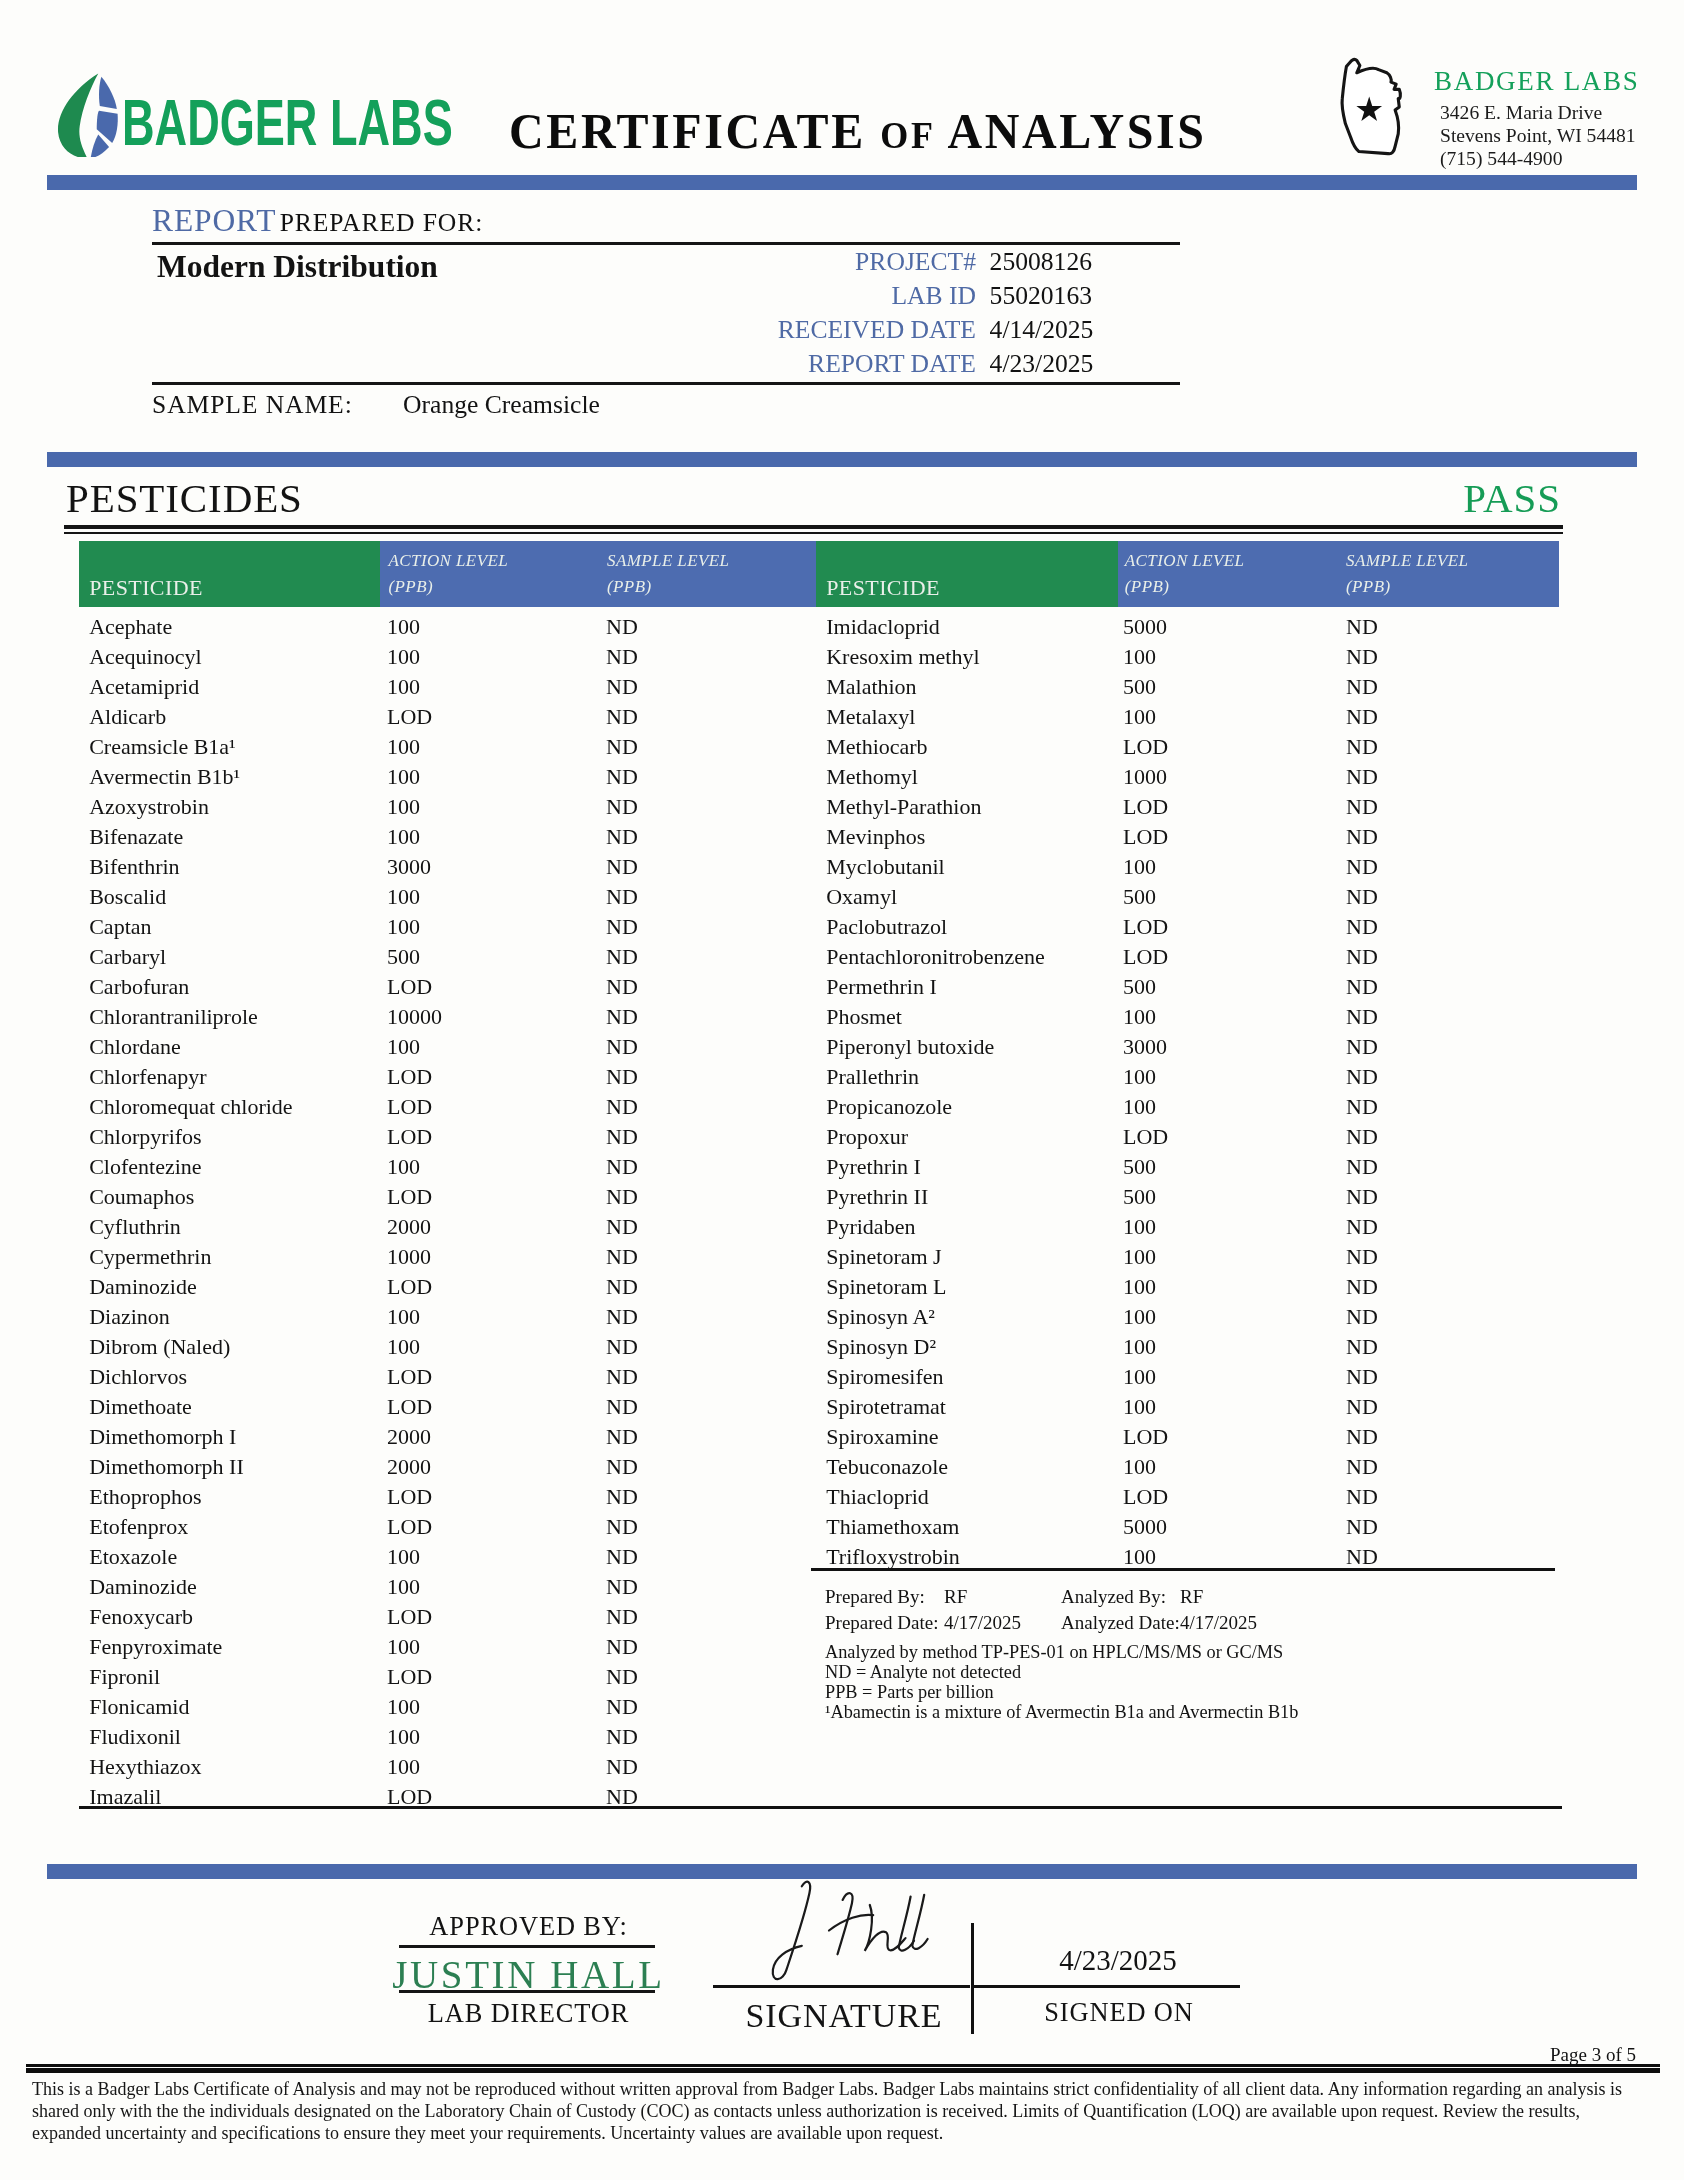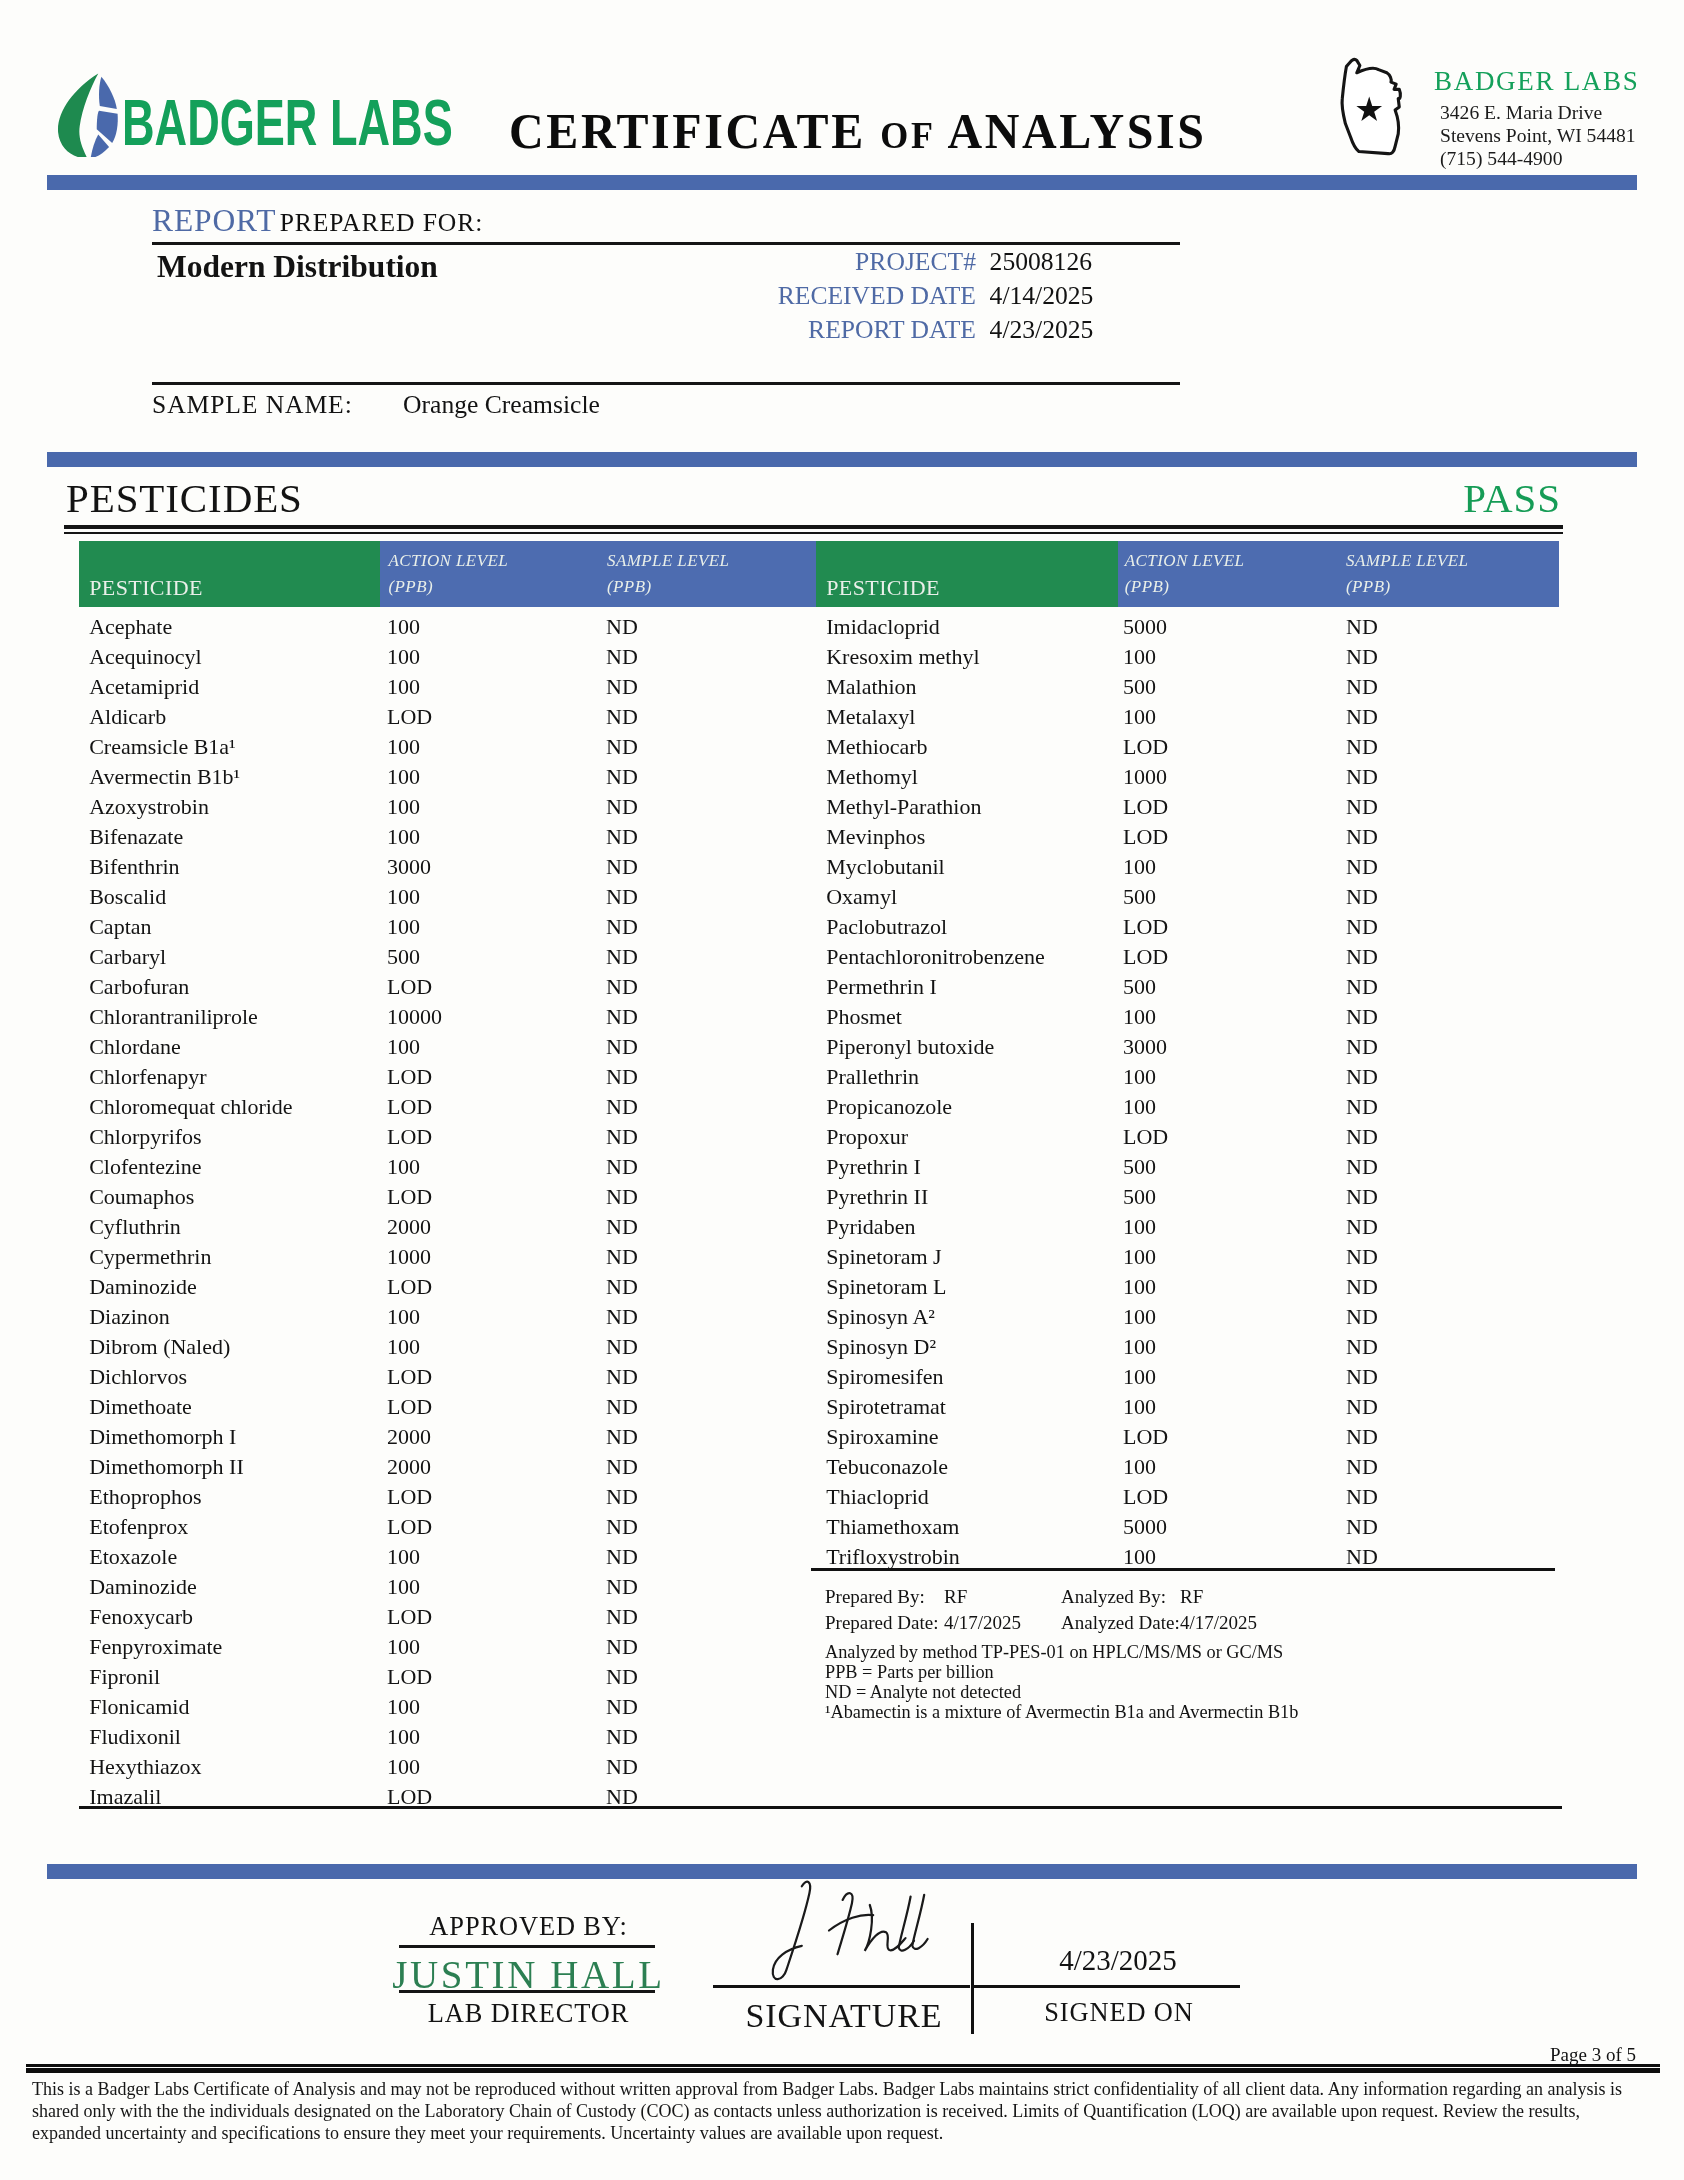--- a/index.html
+++ b/index.html
@@ -147,20 +147,24 @@
 </div>
 <div class="abs rule rule-a"></div>
 <div class="abs client-name">Modern Distribution</div>
 
 <div class="abs" id="report-fields">
   <div class="report-field">
     <div class="f-label">PROJECT#</div>
     <div class="f-value">25008126</div>
   </div>
 
+  <div class="report-field">
+    <div class="f-label">LAB ID</div>
+    <div class="f-value">55020163</div>
+  </div>
 
   <div class="report-field">
     <div class="f-label">RECEIVED DATE</div>
     <div class="f-value">4/14/2025</div>
   </div>
 
   <div class="report-field">
     <div class="f-label">REPORT DATE</div>
     <div class="f-value">4/23/2025</div>
   </div>
@@ -652,22 +656,22 @@
     <div class="m-val2">RF</div>
   </div>
   <div class="meta-row">
     <div class="m-lab">Prepared Date:</div>
     <div class="m-val">4/17/2025</div>
     <div class="m-lab2">Analyzed Date:</div>
     <div class="m-val2">4/17/2025</div>
   </div>
   <div id="method-notes">
       <div class="note-line">Analyzed by method TP-PES-01 on HPLC/MS/MS or GC/MS</div>
+      <div class="note-line">ND = Analyte not detected</div>
       <div class="note-line">PPB = Parts per billion</div>
-      <div class="note-line">ND = Analyte not detected</div>
       <div class="note-line">¹Abamectin is a mixture of Avermectin B1a and Avermectin B1b</div>
     </div>
 </div>
 
 <div class="abs hbar bar3"></div>
 
 <div class="abs approved-by">APPROVED BY:</div>
 <div class="abs rule ap-line1"></div>
 <div class="abs approver-name">JUSTIN HALL</div>
 <div class="abs rule ap-line2"></div>

